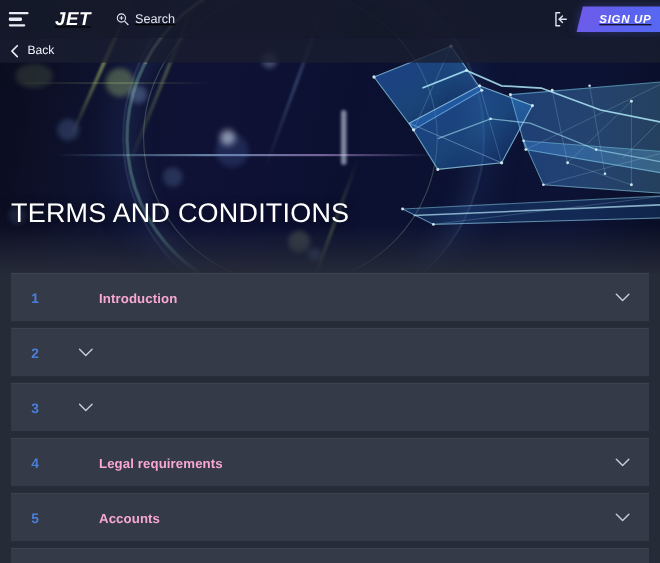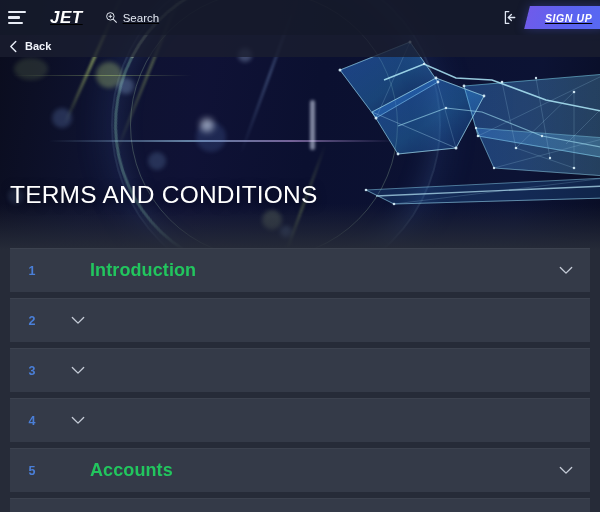--- a/index.html
+++ b/index.html
@@ -119,21 +119,21 @@
   }
   .signup span { transform:skewX(14deg); display:block; }
 
   
   .backbar {
     position:absolute; top:35px; left:0; width:600px; height:22px;
     background:rgba(26,30,48,0.80);
     display:flex; align-items:center; z-index:9;
   }
   .backbtn { display:flex; align-items:center; gap:7px; margin-left:9px; cursor:pointer; }
-  .backbtn .lbl { color:#f0f3fa; font-size:11px; font-weight:bold; }
+  .backbtn .lbl { color:#f0f3fa; font-size:11px; font-weight:normal; }
 
   
   .page-title {
     position:absolute; left:10px; top:181px; z-index:8;
     color:#ffffff; font-size:24.5px; font-weight:normal; letter-spacing:.2px;
     text-shadow:0 2px 10px rgba(0,0,0,0.55);
   }
 
   
   .accordion { position:absolute; left:0; top:248px; width:600px; padding:0 10px; z-index:8; }
@@ -141,21 +141,21 @@
     position:relative; display:flex; align-items:center;
     height:44px; margin-bottom:6px;
     background:#343a48;
     border-top:1px solid rgba(255,255,255,0.045);
     cursor:pointer;
   }
   .acc-num {
     width:44px; text-align:center; flex:0 0 44px;
     color:#4a7fd8; font-size:12.5px; font-weight:bold;
   }
-  .acc-label { flex:1; color:#22c55e; font-size:18px; font-weight:bold; letter-spacing:.1px;padding-left:36px; }
+  .acc-label { flex:1; color:#f9a8d4; font-size:12px; font-weight:bold; letter-spacing:.1px;padding-left:36px; }
   .acc-chev { width:48px; display:flex; align-items:center; justify-content:center; }
 </style>
 </head>
 <body>
 
 <div class="page">
 
   <div class="hero">
     <div class="hero-bg"></div>
     <div class="hero-bg2"></div>
@@ -322,20 +322,21 @@
     <div class="acc-row">
       <div class="acc-num">3</div>
       <div class="acc-chev">
         <svg width="14" height="9" viewBox="0 0 16 10">
             <polyline points="1.5,1.5 8,8 14.5,1.5" fill="none" stroke="#c6ccd8" stroke-width="1.5" stroke-linecap="round" stroke-linejoin="round"></polyline>
           </svg>
       </div>
     </div>
     <div class="acc-row">
       <div class="acc-num">4</div>
+      <div class="acc-label">Legal requirements</div>
       <div class="acc-chev">
         <svg width="14" height="9" viewBox="0 0 16 10">
             <polyline points="1.5,1.5 8,8 14.5,1.5" fill="none" stroke="#c6ccd8" stroke-width="1.5" stroke-linecap="round" stroke-linejoin="round"></polyline>
           </svg>
       </div>
     </div>
     <div class="acc-row">
       <div class="acc-num">5</div>
       <div class="acc-label">Accounts</div>
       <div class="acc-chev">

